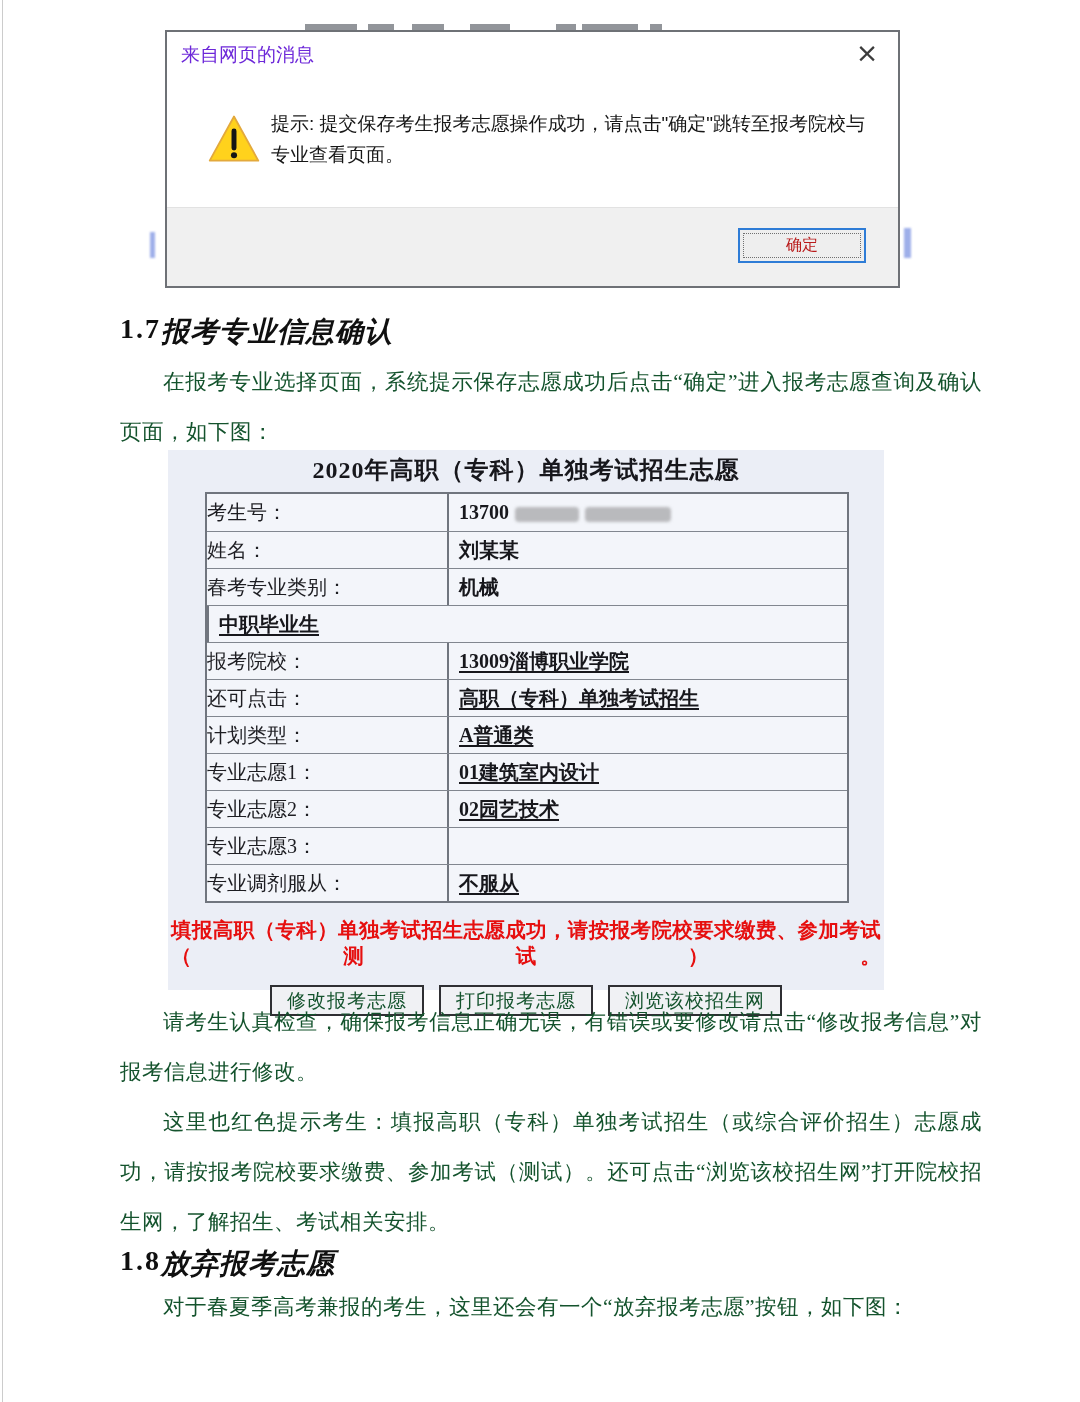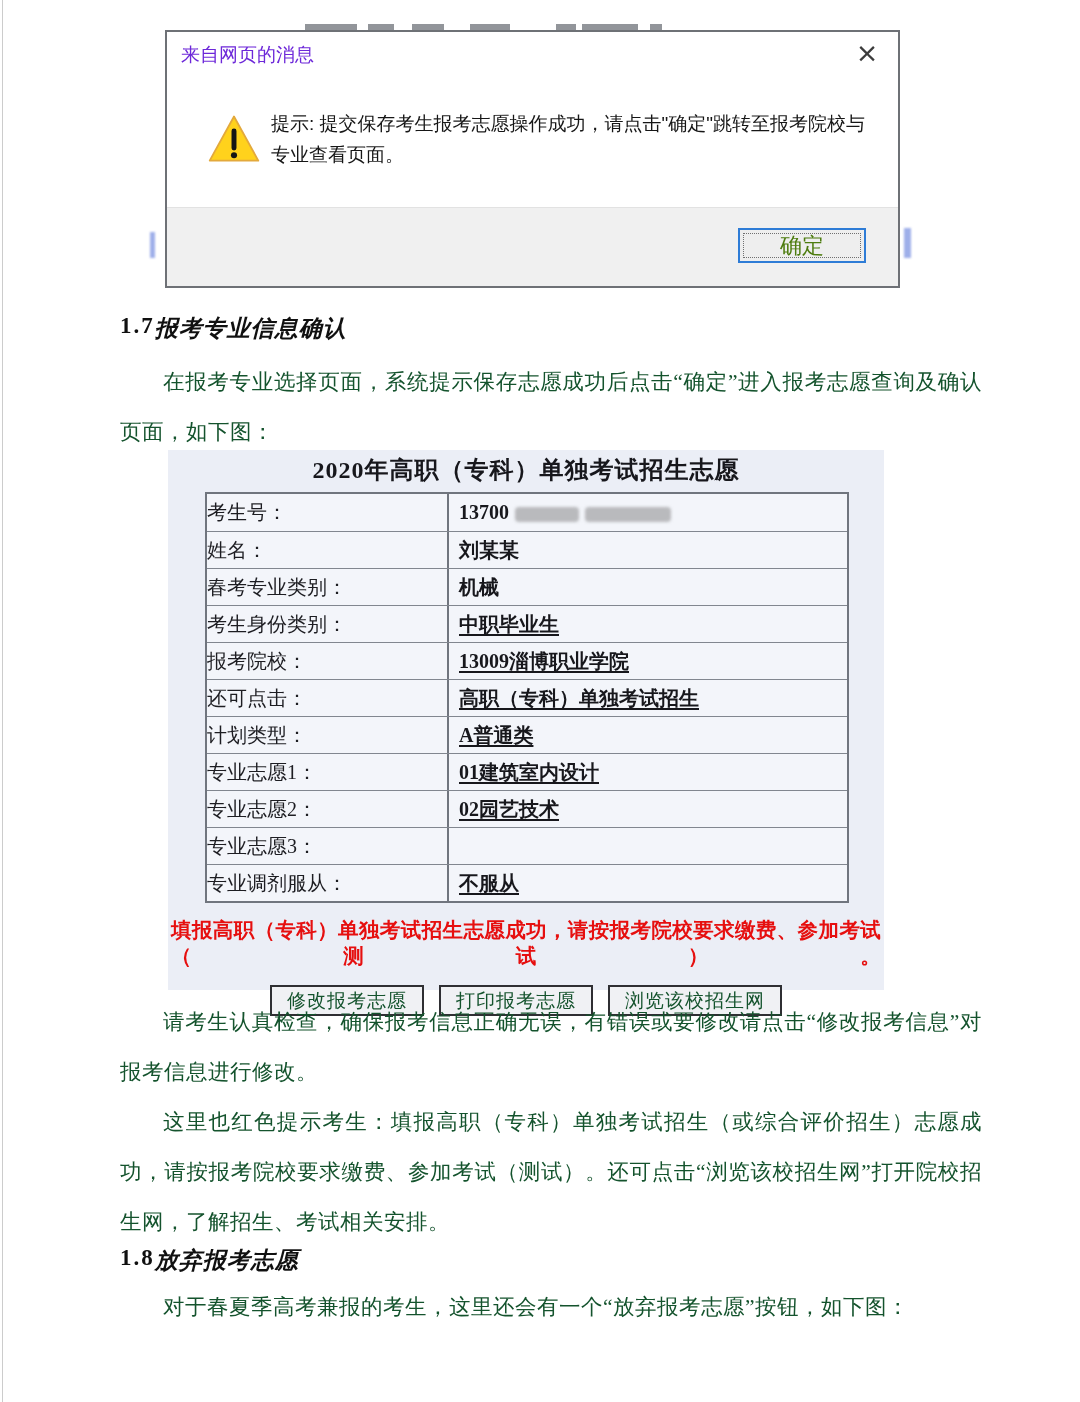--- a/index.html
+++ b/index.html
@@ -33,26 +33,26 @@
   }
   .dialog-body{position:absolute;left:40px;top:76px;display:flex;gap:10px;}
   .warn-icon{width:54px;height:54px;flex:0 0 54px;margin-top:4px;}
   .dialog-message{width:598px;font-size:19px;line-height:31px;color:#161616;}
   .dialog-footer{
     position:absolute;left:0;right:0;bottom:0;height:78px;background:#f0f0f0;border-top:1px solid #e2e2e2;
   }
   .ok-button{
     position:absolute;right:32px;top:20px;width:128px;height:35px;
     background:#eeeeee;border:2px solid #2e7cd6;box-sizing:border-box;
-    font-family:"Liberation Sans","DejaVu Sans",sans-serif;font-size:22px;color:#4d7c0f;
+    font-family:"Liberation Sans","DejaVu Sans",sans-serif;font-size:16px;color:#b91c1c;
     outline:1px dotted #707070;outline-offset:-6px;padding:0;
   }
 
   
-  .heading{position:absolute;left:120px;font-size:23px;font-weight:bold;color:#101010;display:flex;}
+  .heading{position:absolute;left:120px;font-size:28px;font-weight:bold;color:#101010;display:flex;}
   .heading .hnum{letter-spacing:2px;}
   .heading .htitle{letter-spacing:1px;font-style:italic;}
   .para{
     position:absolute;left:120px;width:862px;font-size:21.5px;line-height:50px;
     text-align:justify;text-indent:2em;color:#14532d;letter-spacing:.5px;
   }
   .h17{top:313px;} .p17{top:357px;}
   .pcheck{top:997px;} .predhint{top:1097px;}
   .h18{top:1245px;} .p18{top:1282px;}
 
@@ -127,21 +127,20 @@
       </div>
       <div class="frow">
         <div class="fcell flabel">姓名：</div>
         <div class="fcell fvalue"><span>刘某某</span></div>
       </div>
       <div class="frow">
         <div class="fcell flabel">春考专业类别：</div>
         <div class="fcell fvalue"><span>机械</span></div>
       </div>
       <div class="frow">
-        <div class="fcell flabel">考生身份类别：</div>
         <div class="fcell fvalue"><span class="u">中职毕业生</span></div>
       </div>
       <div class="frow">
         <div class="fcell flabel">报考院校：</div>
         <div class="fcell fvalue"><span class="u">13009淄博职业学院</span></div>
       </div>
       <div class="frow">
         <div class="fcell flabel">还可点击：</div>
         <div class="fcell fvalue"><span class="u">高职（专科）单独考试招生</span></div>
       </div>

